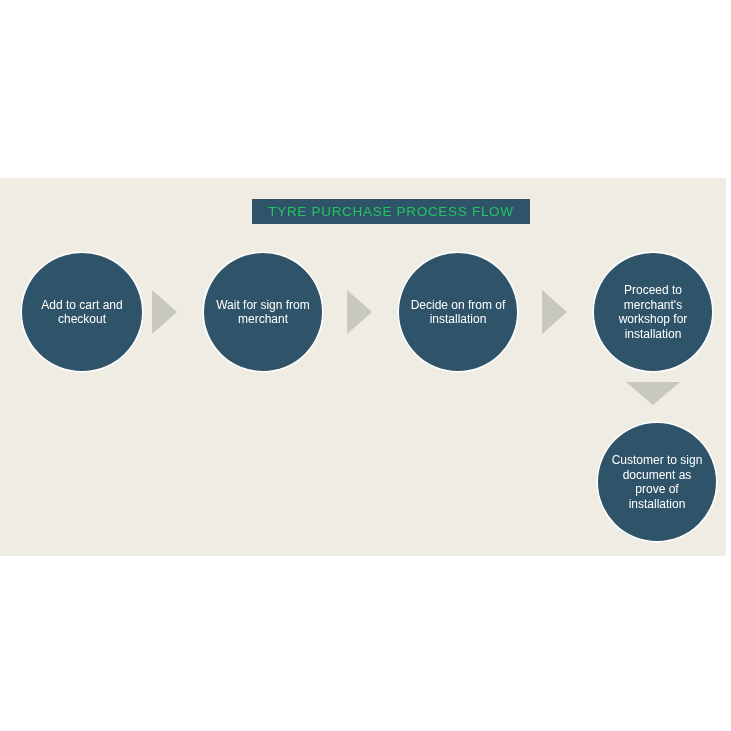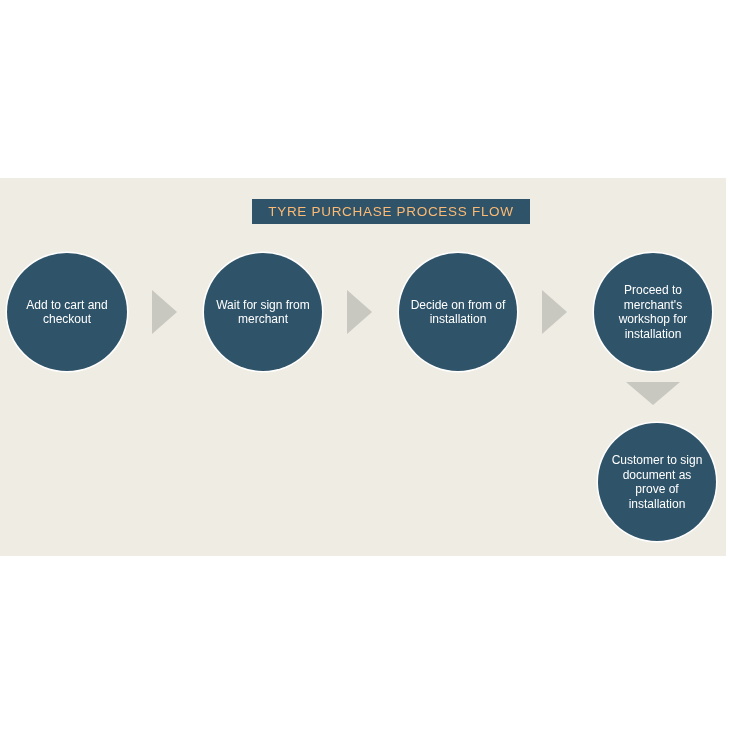--- a/index.html
+++ b/index.html
@@ -28,21 +28,21 @@
     left: 252px;
     top: 199px;
     width: 278px;
     height: 25px;
     background: #2f5369;
     display: flex;
     align-items: center;
     justify-content: center;
   }
   #title-banner .title-text {
-    color: #fdba74;
+    color: #22c55e;
     font-size: 13.5px;
     letter-spacing: 0.7px;
     white-space: nowrap;
     font-family: "Liberation Sans", sans-serif;
   }
   .node {
     position: absolute;
     border-radius: 50%;
     background: #2f5369;
     box-shadow: 0 0 0 1.5px #ffffff;
@@ -80,21 +80,21 @@
 <body>
 
 <div id="canvas">
 
   <div id="panel"></div>
 
   <div id="title-banner">
     <span class="title-text">TYRE PURCHASE PROCESS FLOW</span>
   </div>
 
-  <div class="node" id="node-1" style="left:7px; top:253px; width:120px; height:118px;">
+  <div class="node" id="node-1" style="left:22px; top:253px; width:120px; height:118px;">
     <span class="node-label">Add to cart and checkout</span>
   </div>
 
   <div class="arrow-right" id="arrow-1" style="left:152px; top:290px;"></div>
 
   <div class="node" id="node-2" style="left:204px; top:253px; width:118px; height:118px;">
     <span class="node-label">Wait for sign from merchant</span>
   </div>
 
   <div class="arrow-right" id="arrow-2" style="left:347px; top:290px;"></div>

